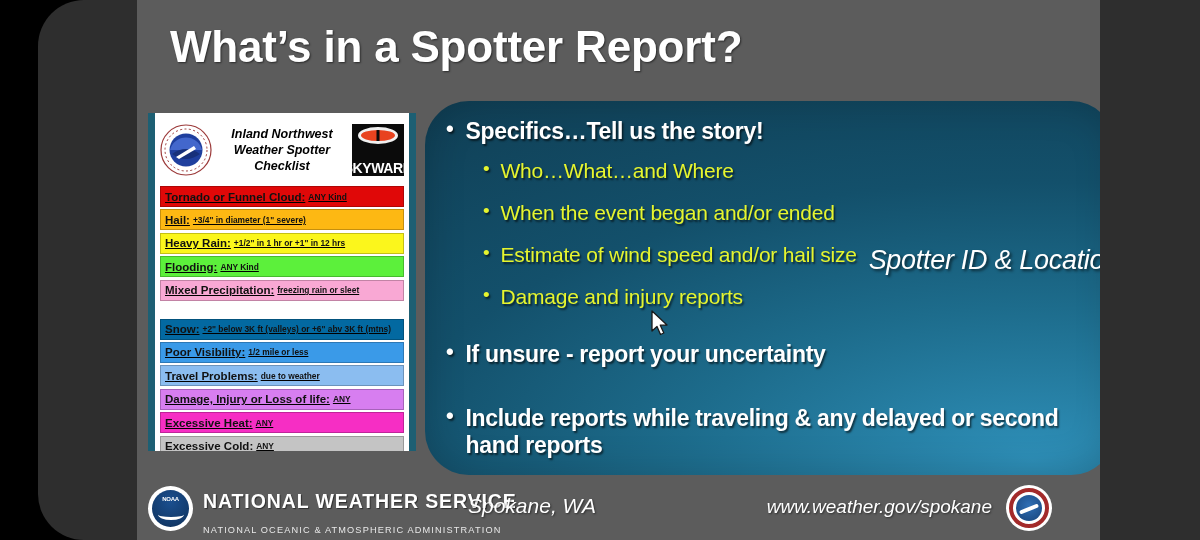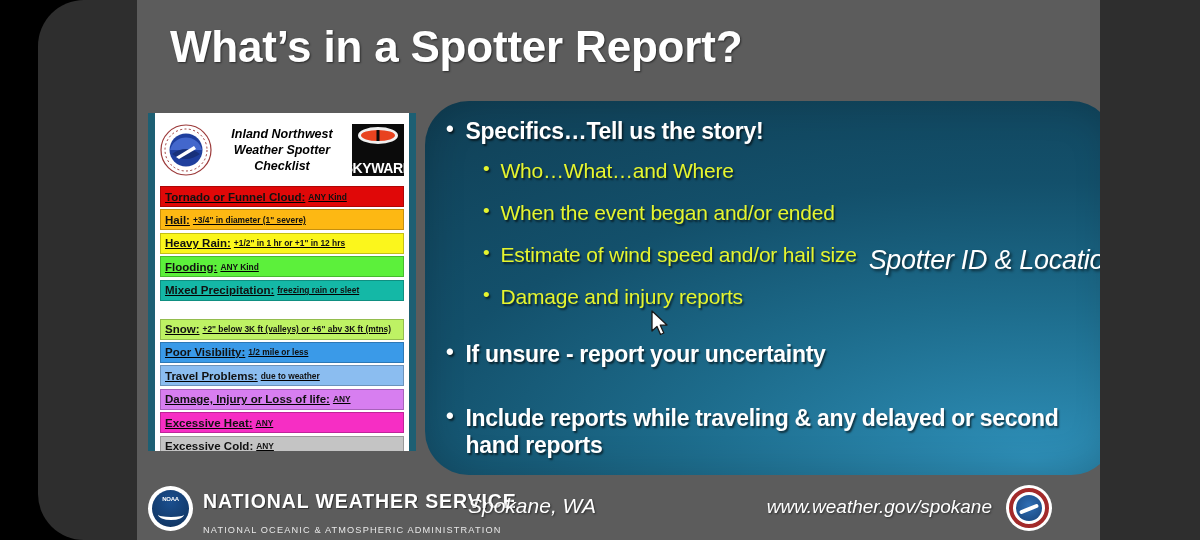--- a/index.html
+++ b/index.html
@@ -224,25 +224,25 @@
             <span class="cl-note">+3/4" in diameter (1" severe)</span>
           </div>
           <div class="cl-row" style="background: rgb(251, 246, 28);">
             <span class="cl-label">Heavy Rain:</span>
             <span class="cl-note">+1/2" in 1 hr or +1" in 12 hrs</span>
           </div>
           <div class="cl-row" style="background: rgb(92, 240, 59);">
             <span class="cl-label">Flooding:</span>
             <span class="cl-note">ANY Kind</span>
           </div>
-          <div class="cl-row" style="background: #14b8a6;">
+          <div class="cl-row" style="background: #f9a8d4;">
             <span class="cl-label">Mixed Precipitation:</span>
             <span class="cl-note">freezing rain or sleet</span>
           </div>
-          <div class="cl-row" style="background: #bef264; margin-top: 18px;">
+          <div class="cl-row" style="background: #0369a1; margin-top: 18px;">
             <span class="cl-label">Snow:</span>
             <span class="cl-note">+2" below 3K ft (valleys) or +6" abv 3K ft (mtns)</span>
           </div>
           <div class="cl-row" style="background: rgb(58, 154, 232);">
             <span class="cl-label">Poor Visibility:</span>
             <span class="cl-note">1/2 mile or less</span>
           </div>
           <div class="cl-row" style="background: rgb(139, 189, 240);">
             <span class="cl-label">Travel Problems:</span>
             <span class="cl-note">due to weather</span>

